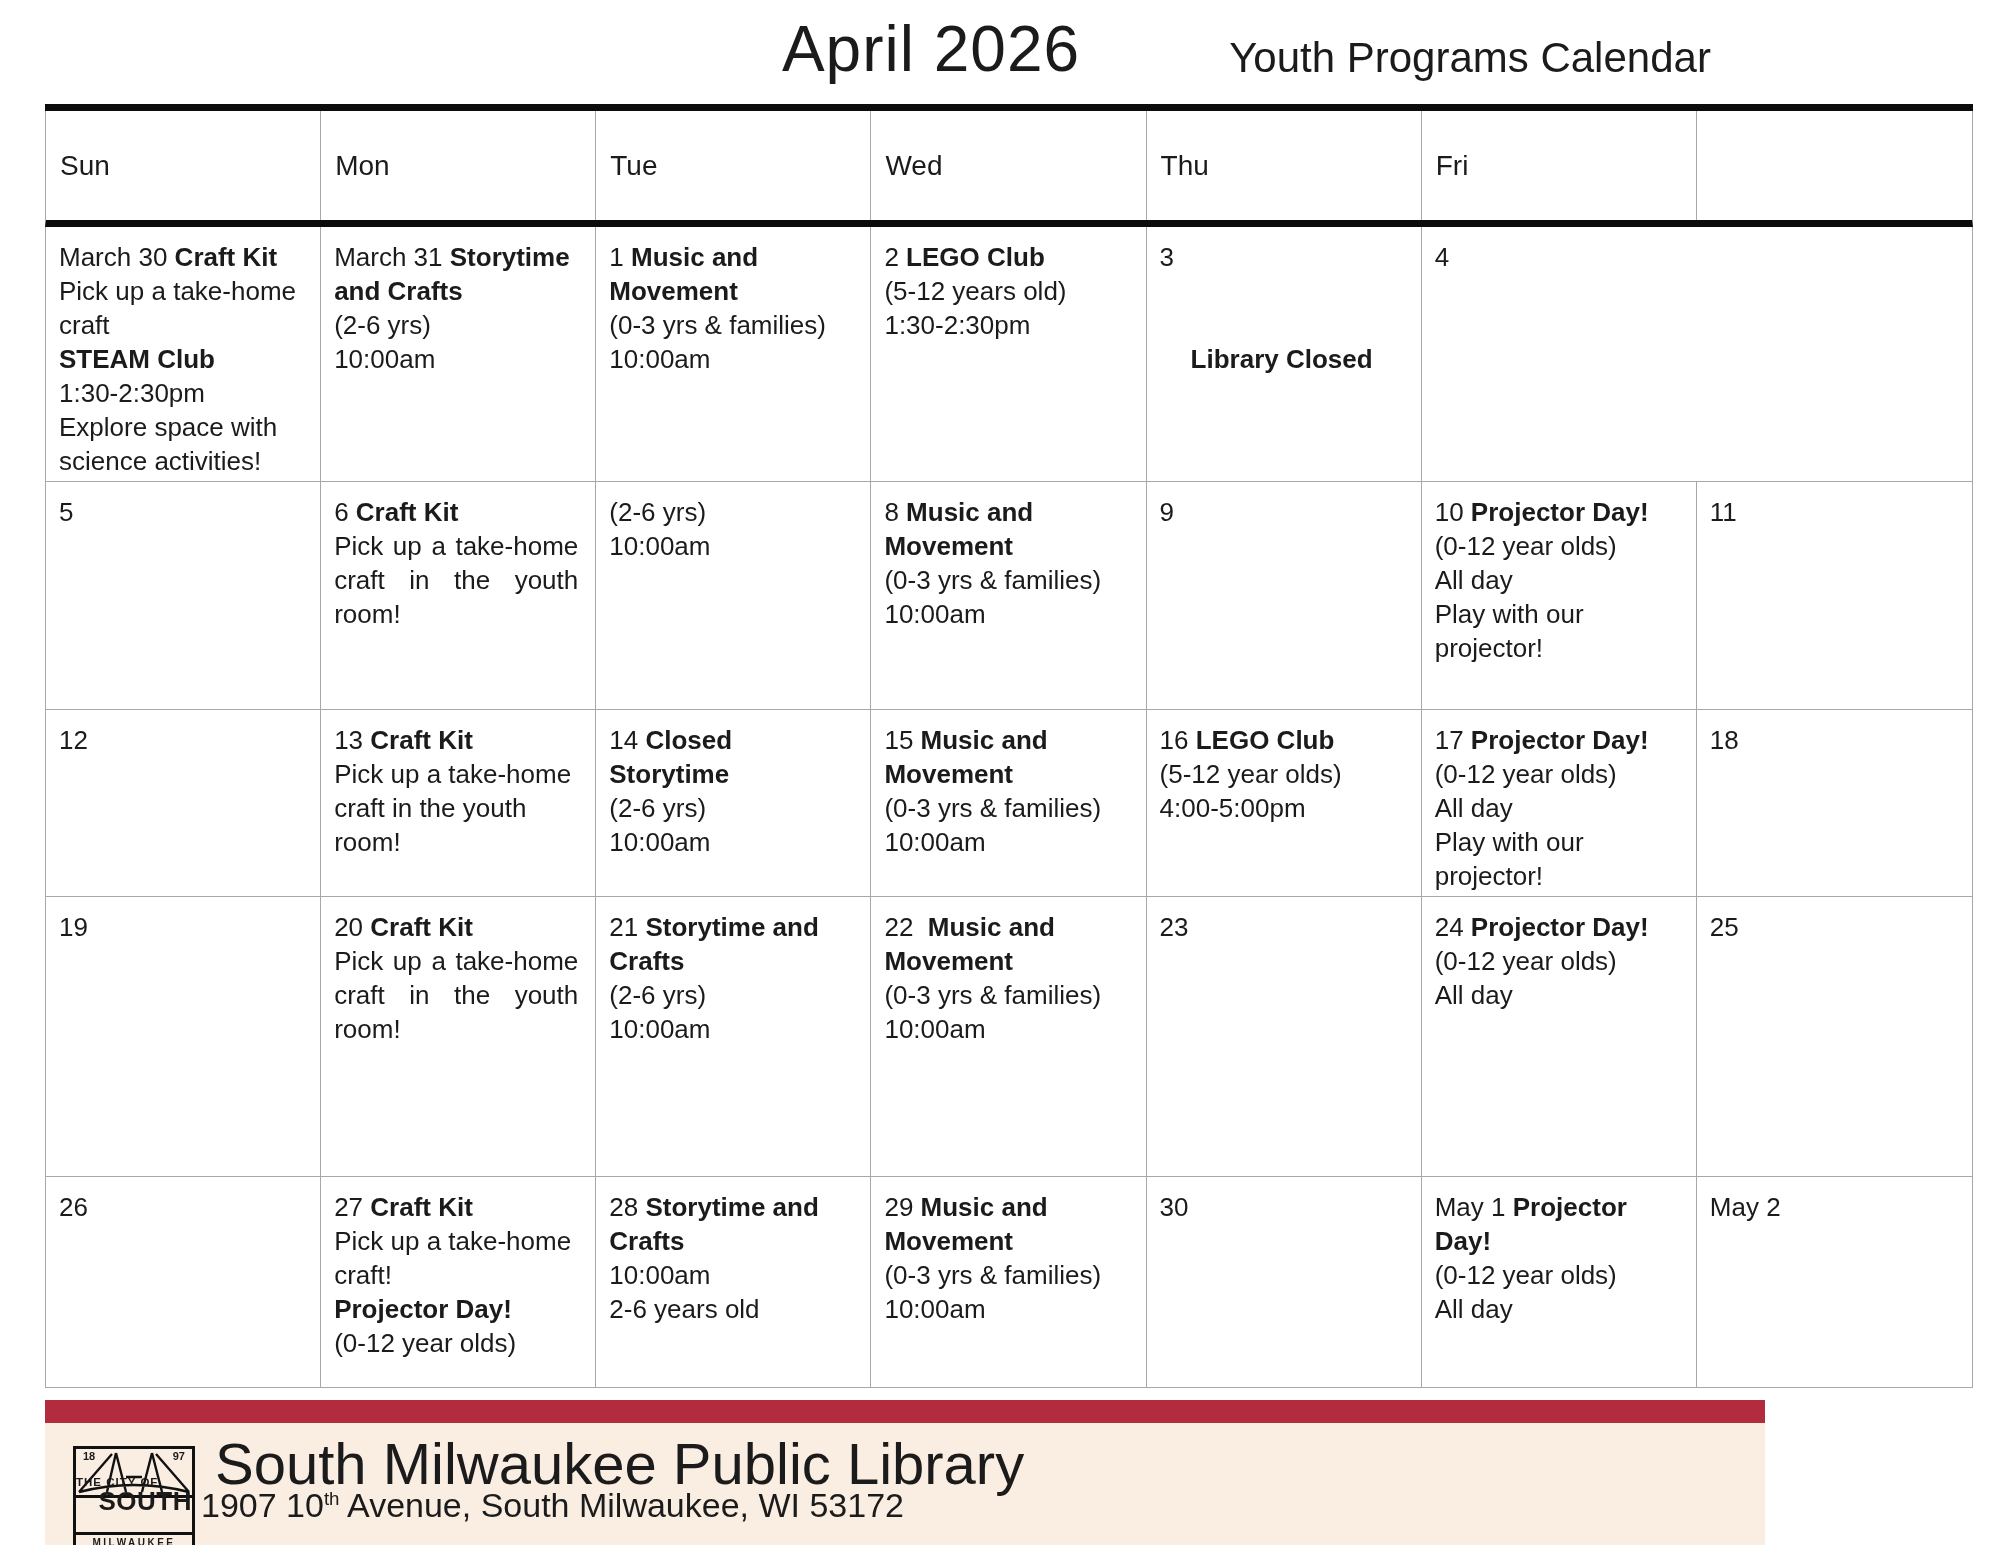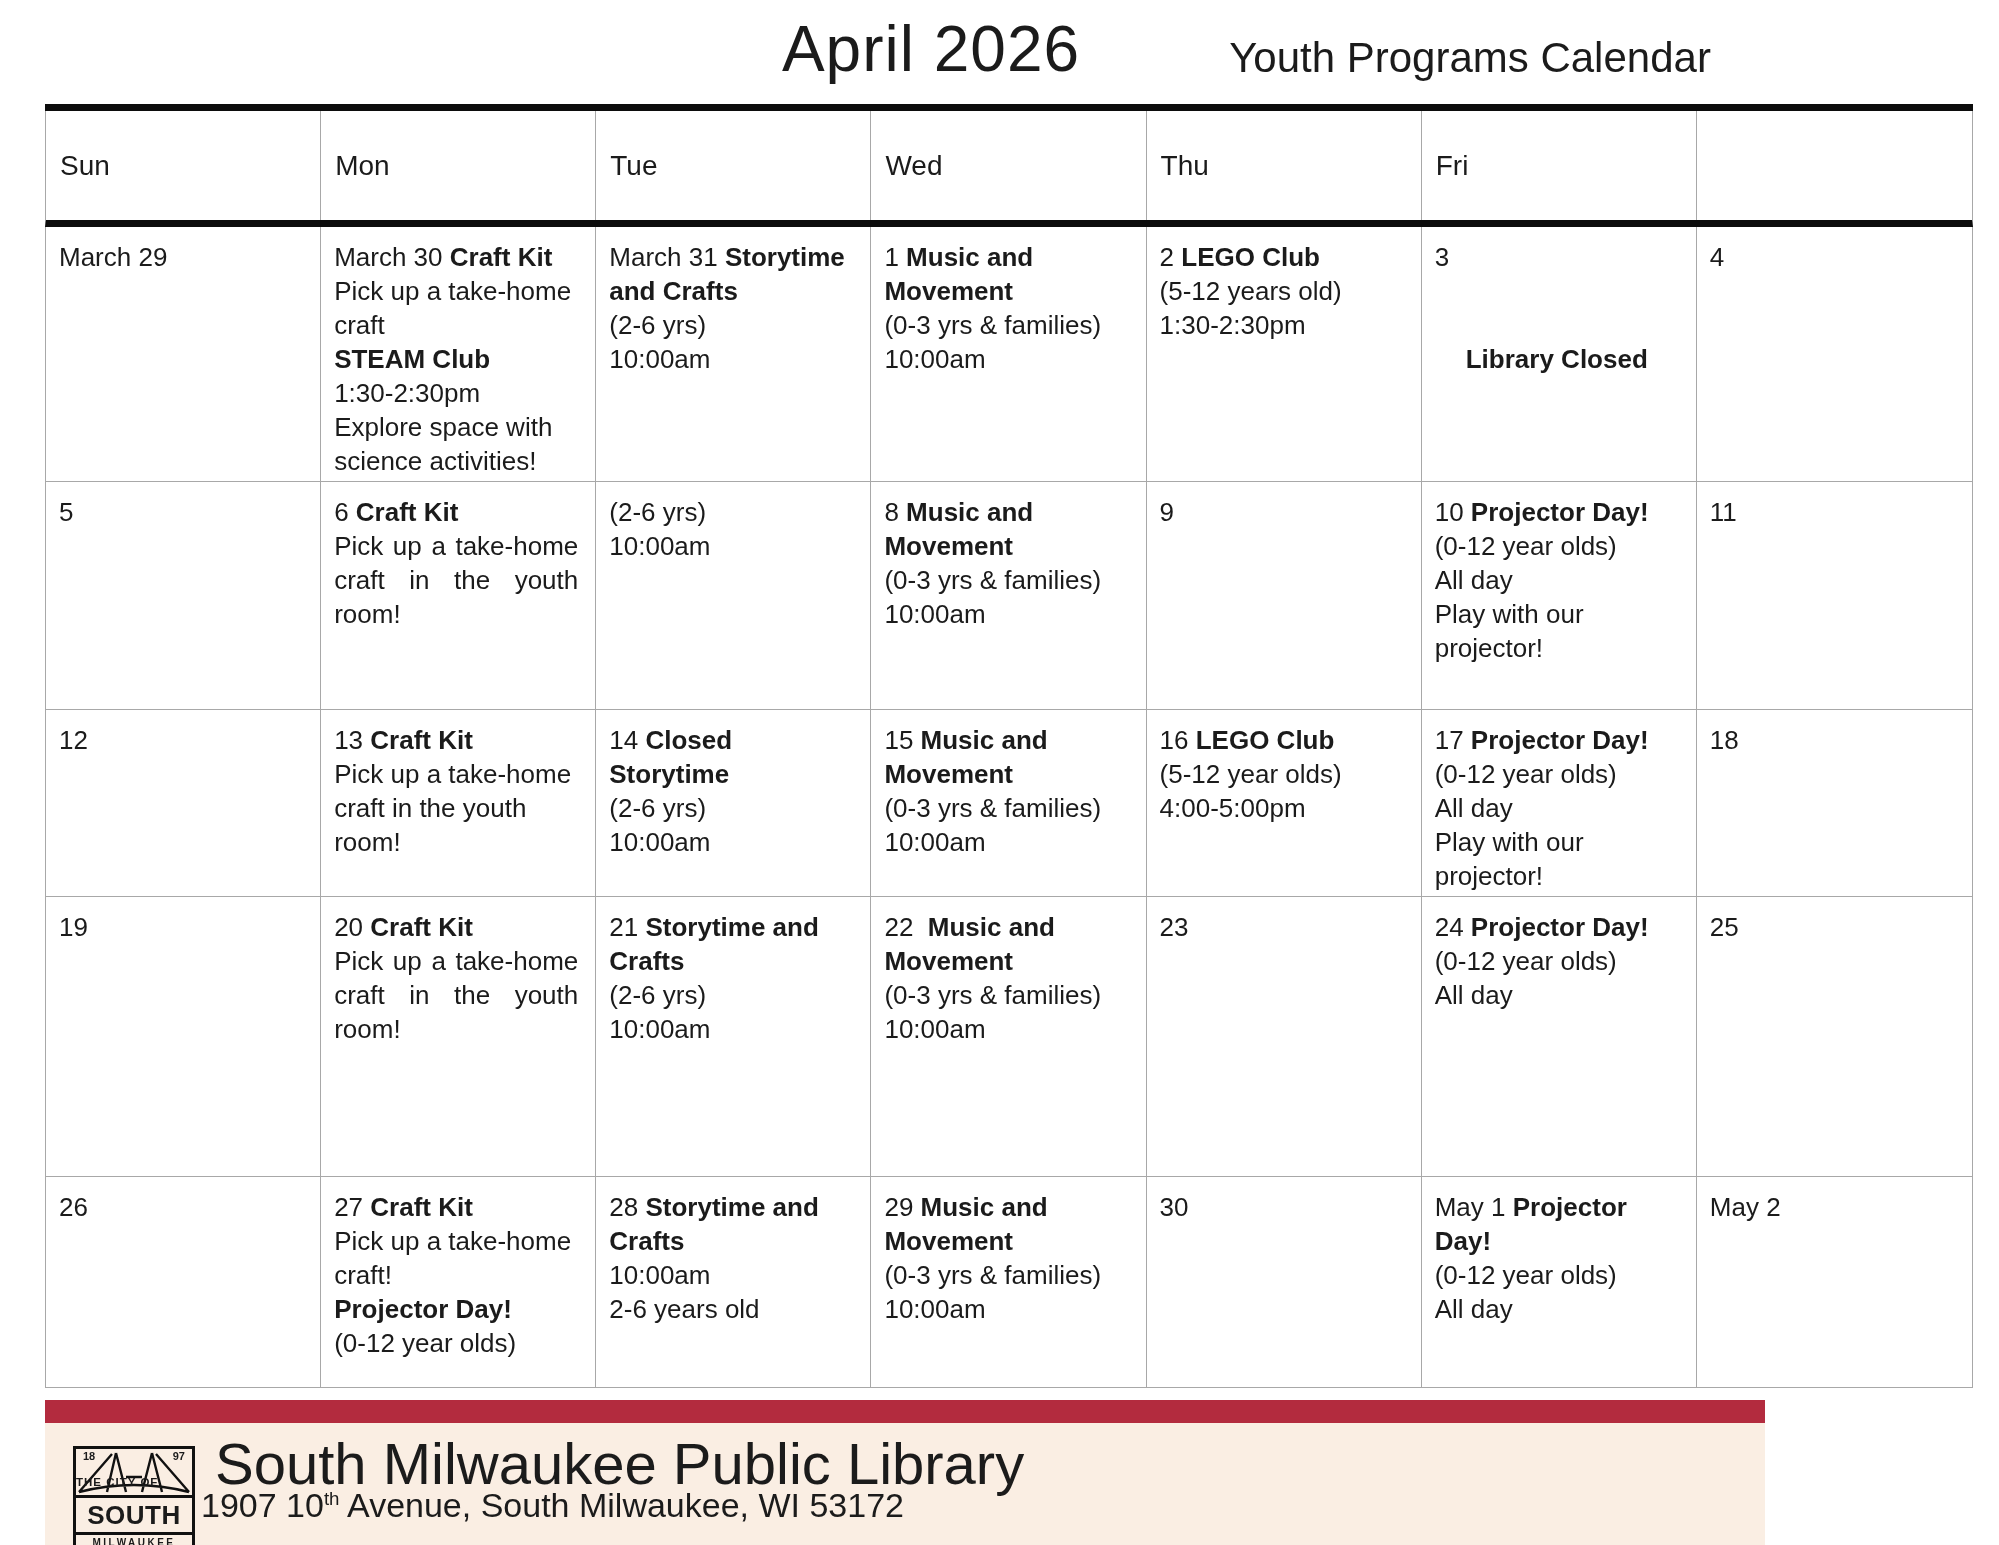--- a/index.html
+++ b/index.html
@@ -66,21 +66,21 @@
   }
   .logo-years {
     position:absolute; top:1px; left:0; right:0;
     display:flex; justify-content:space-between; padding:0 7px;
     font-size:11px; font-weight:700;
   }
   .logo-bridge { position:absolute; top:1px; left:50%; transform:translateX(-50%); }
   .logo-cityof { position:absolute; top:27px; width:100%; text-align:left;
     font-size:11.5px; font-weight:700; letter-spacing:1px; }
   .logo-rule  { position:absolute; top:46px; left:0; width:100%; height:3px; background:#111; }
-  .logo-south { position:absolute; top:51px; width:100%; text-align:center;
+  .logo-south { position:absolute; top:37px; width:100%; text-align:right;
     font-size:26px; font-weight:700; letter-spacing:0.5px; }
   .logo-rule2 { position:absolute; top:83px; left:0; width:100%; height:3px; background:#111; }
   .logo-milwaukee { position:absolute; top:88px; width:100%; text-align:center;
     font-size:10px; font-weight:700; letter-spacing:2.5px; }
 
   .library-name   { position:absolute; left:170px; top:30px;  font-size:58px; white-space:nowrap; }
   .library-address{ position:absolute; left:156px; top:86px;  font-size:34px; white-space:nowrap; }
   .library-address sup { font-size:0.55em; vertical-align:super; }
 </style>
 </head>
@@ -94,23 +94,20 @@
     <div class="weekday-cell">Sun</div>
     <div class="weekday-cell">Mon</div>
     <div class="weekday-cell">Tue</div>
     <div class="weekday-cell">Wed</div>
     <div class="weekday-cell">Thu</div>
     <div class="weekday-cell">Fri</div>
     <div class="weekday-cell"></div>
   </div>
   <div id="calendar-weeks">
       <div class="week-row week-0">
-        <div class="day-cell">
-          <div class="cell-line"><span>March 29</span></div>
-        </div>
         <div class="day-cell">
           <div class="cell-line"><span>March 30 </span><span class="b">Craft Kit</span></div>
           <div class="cell-line"><span>Pick up a take-home craft</span></div>
           <div class="cell-line"><span class="b">STEAM Club</span></div>
           <div class="cell-line"><span>1:30-2:30pm</span></div>
           <div class="cell-line"><span>Explore space with science activities!</span></div>
         </div>
         <div class="day-cell">
           <div class="cell-line"><span>March 31 </span><span class="b">Storytime and Crafts</span></div>
           <div class="cell-line"><span>(2-6 yrs)</span></div>

